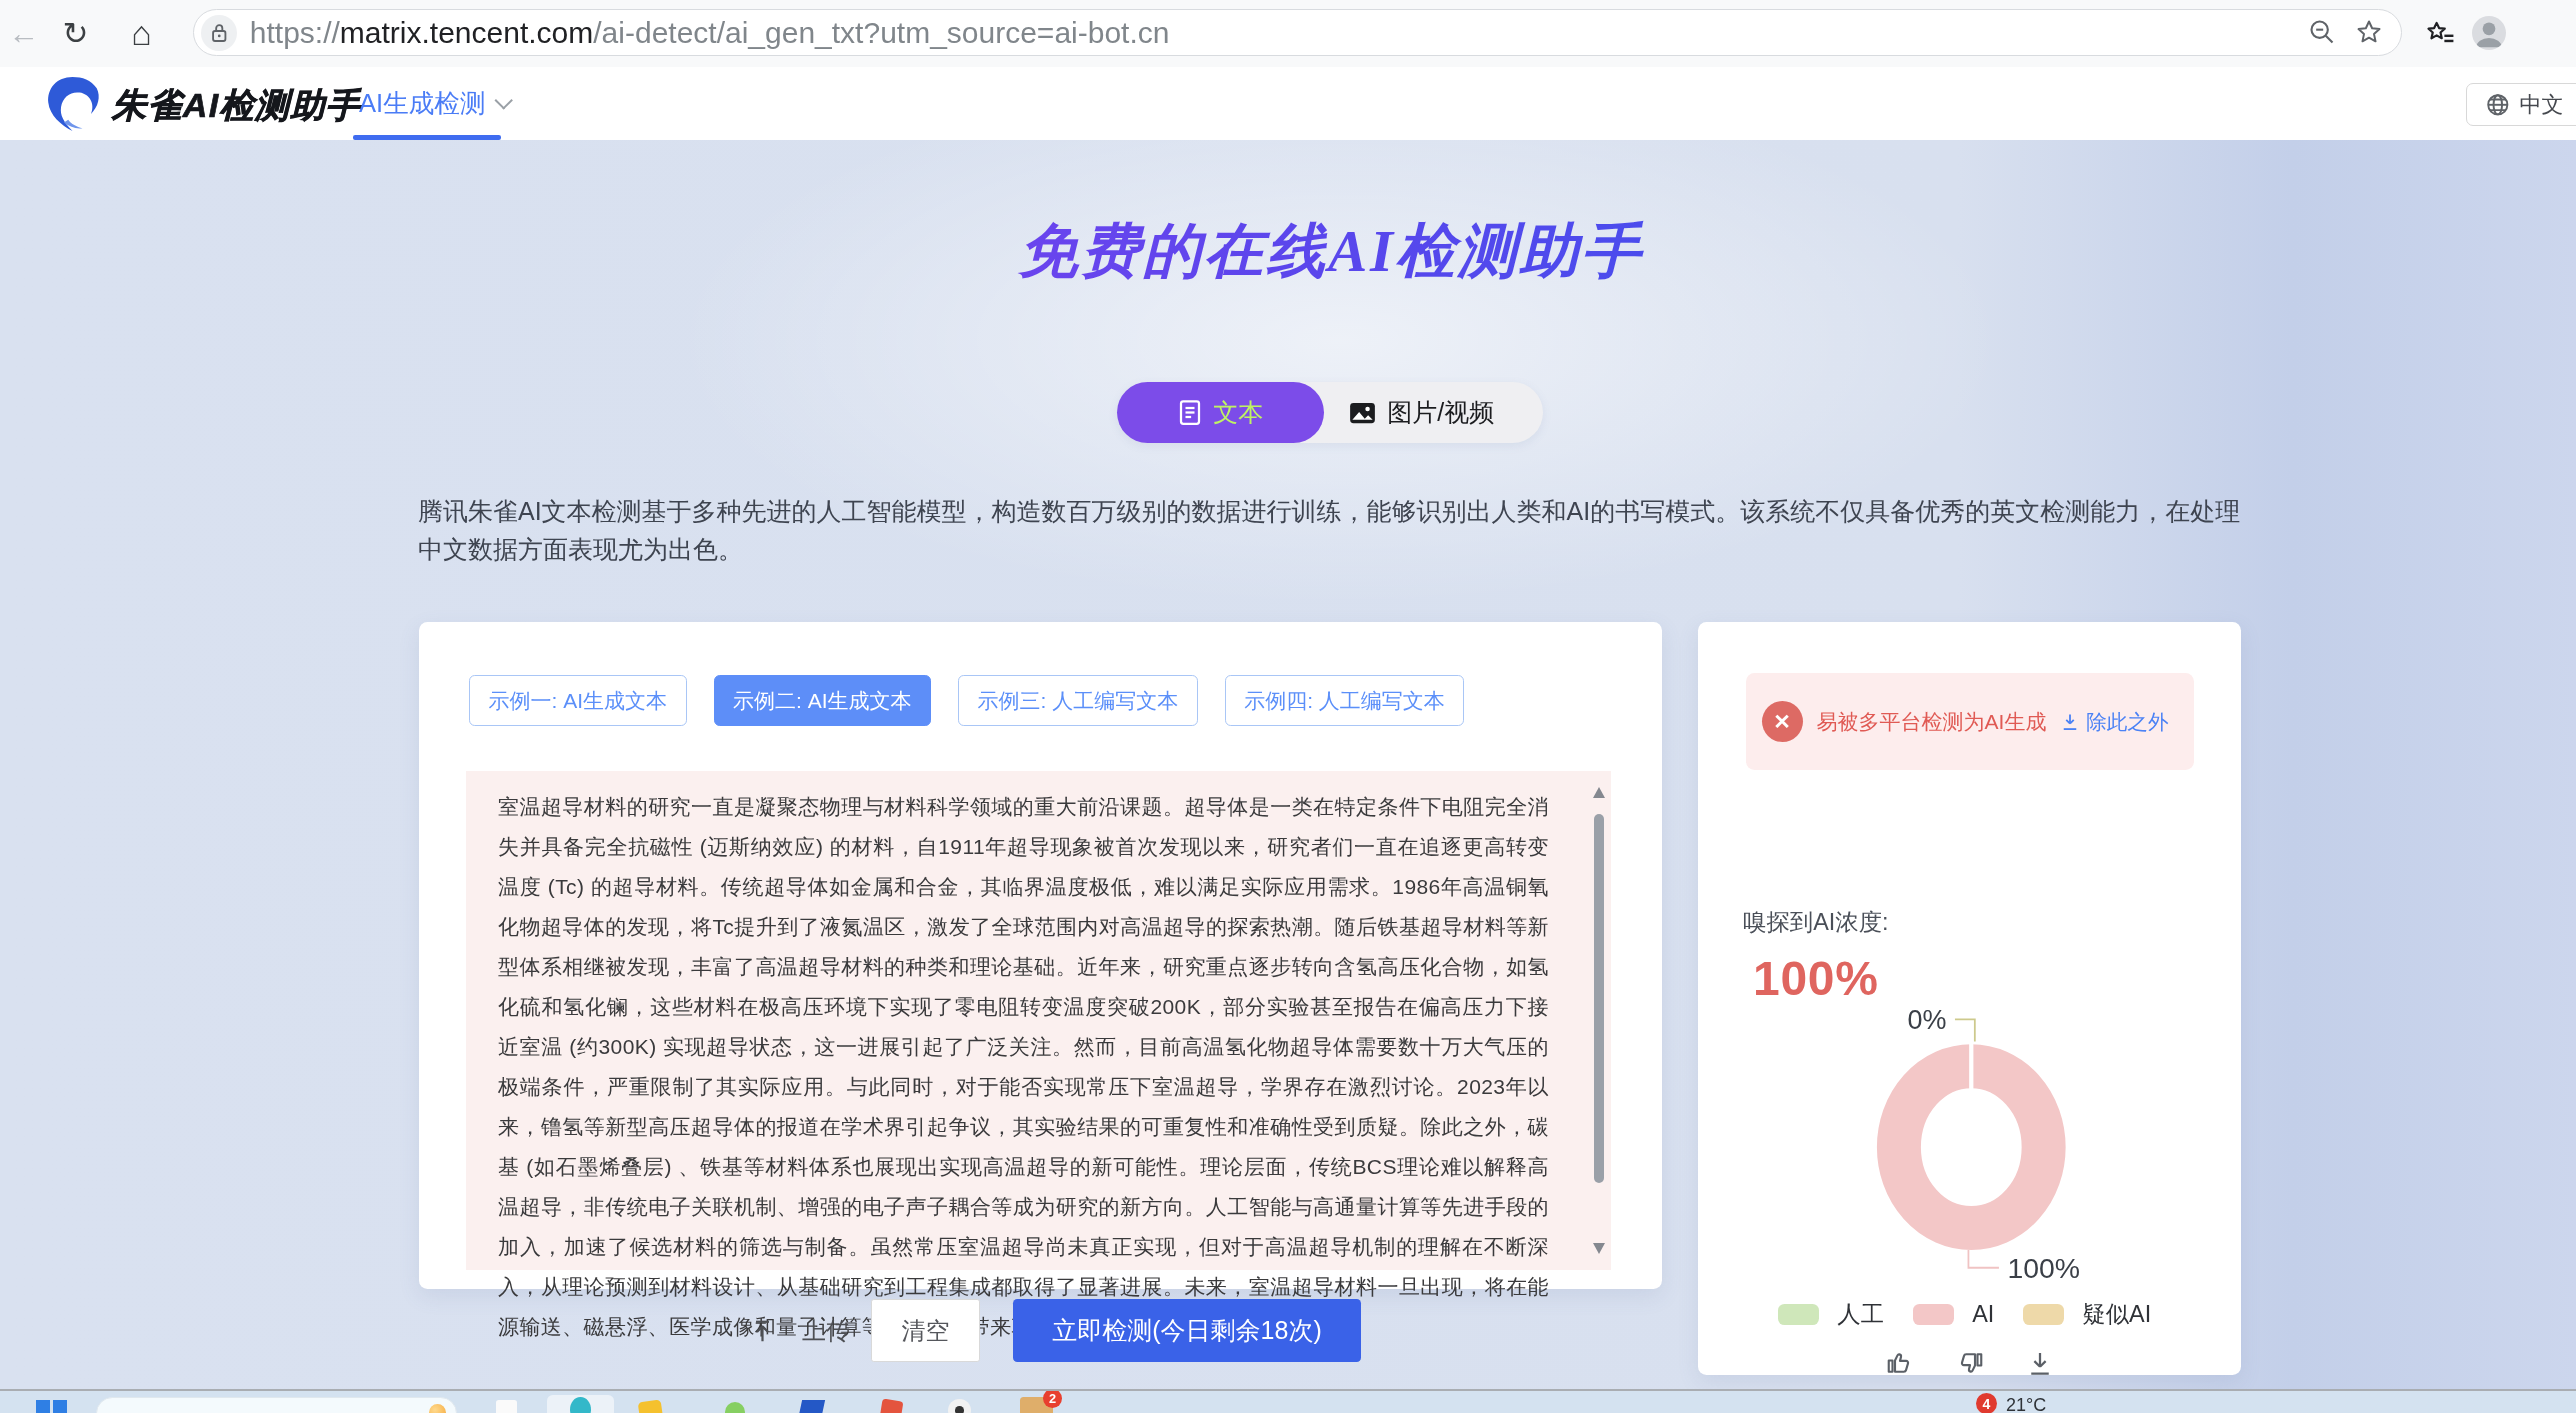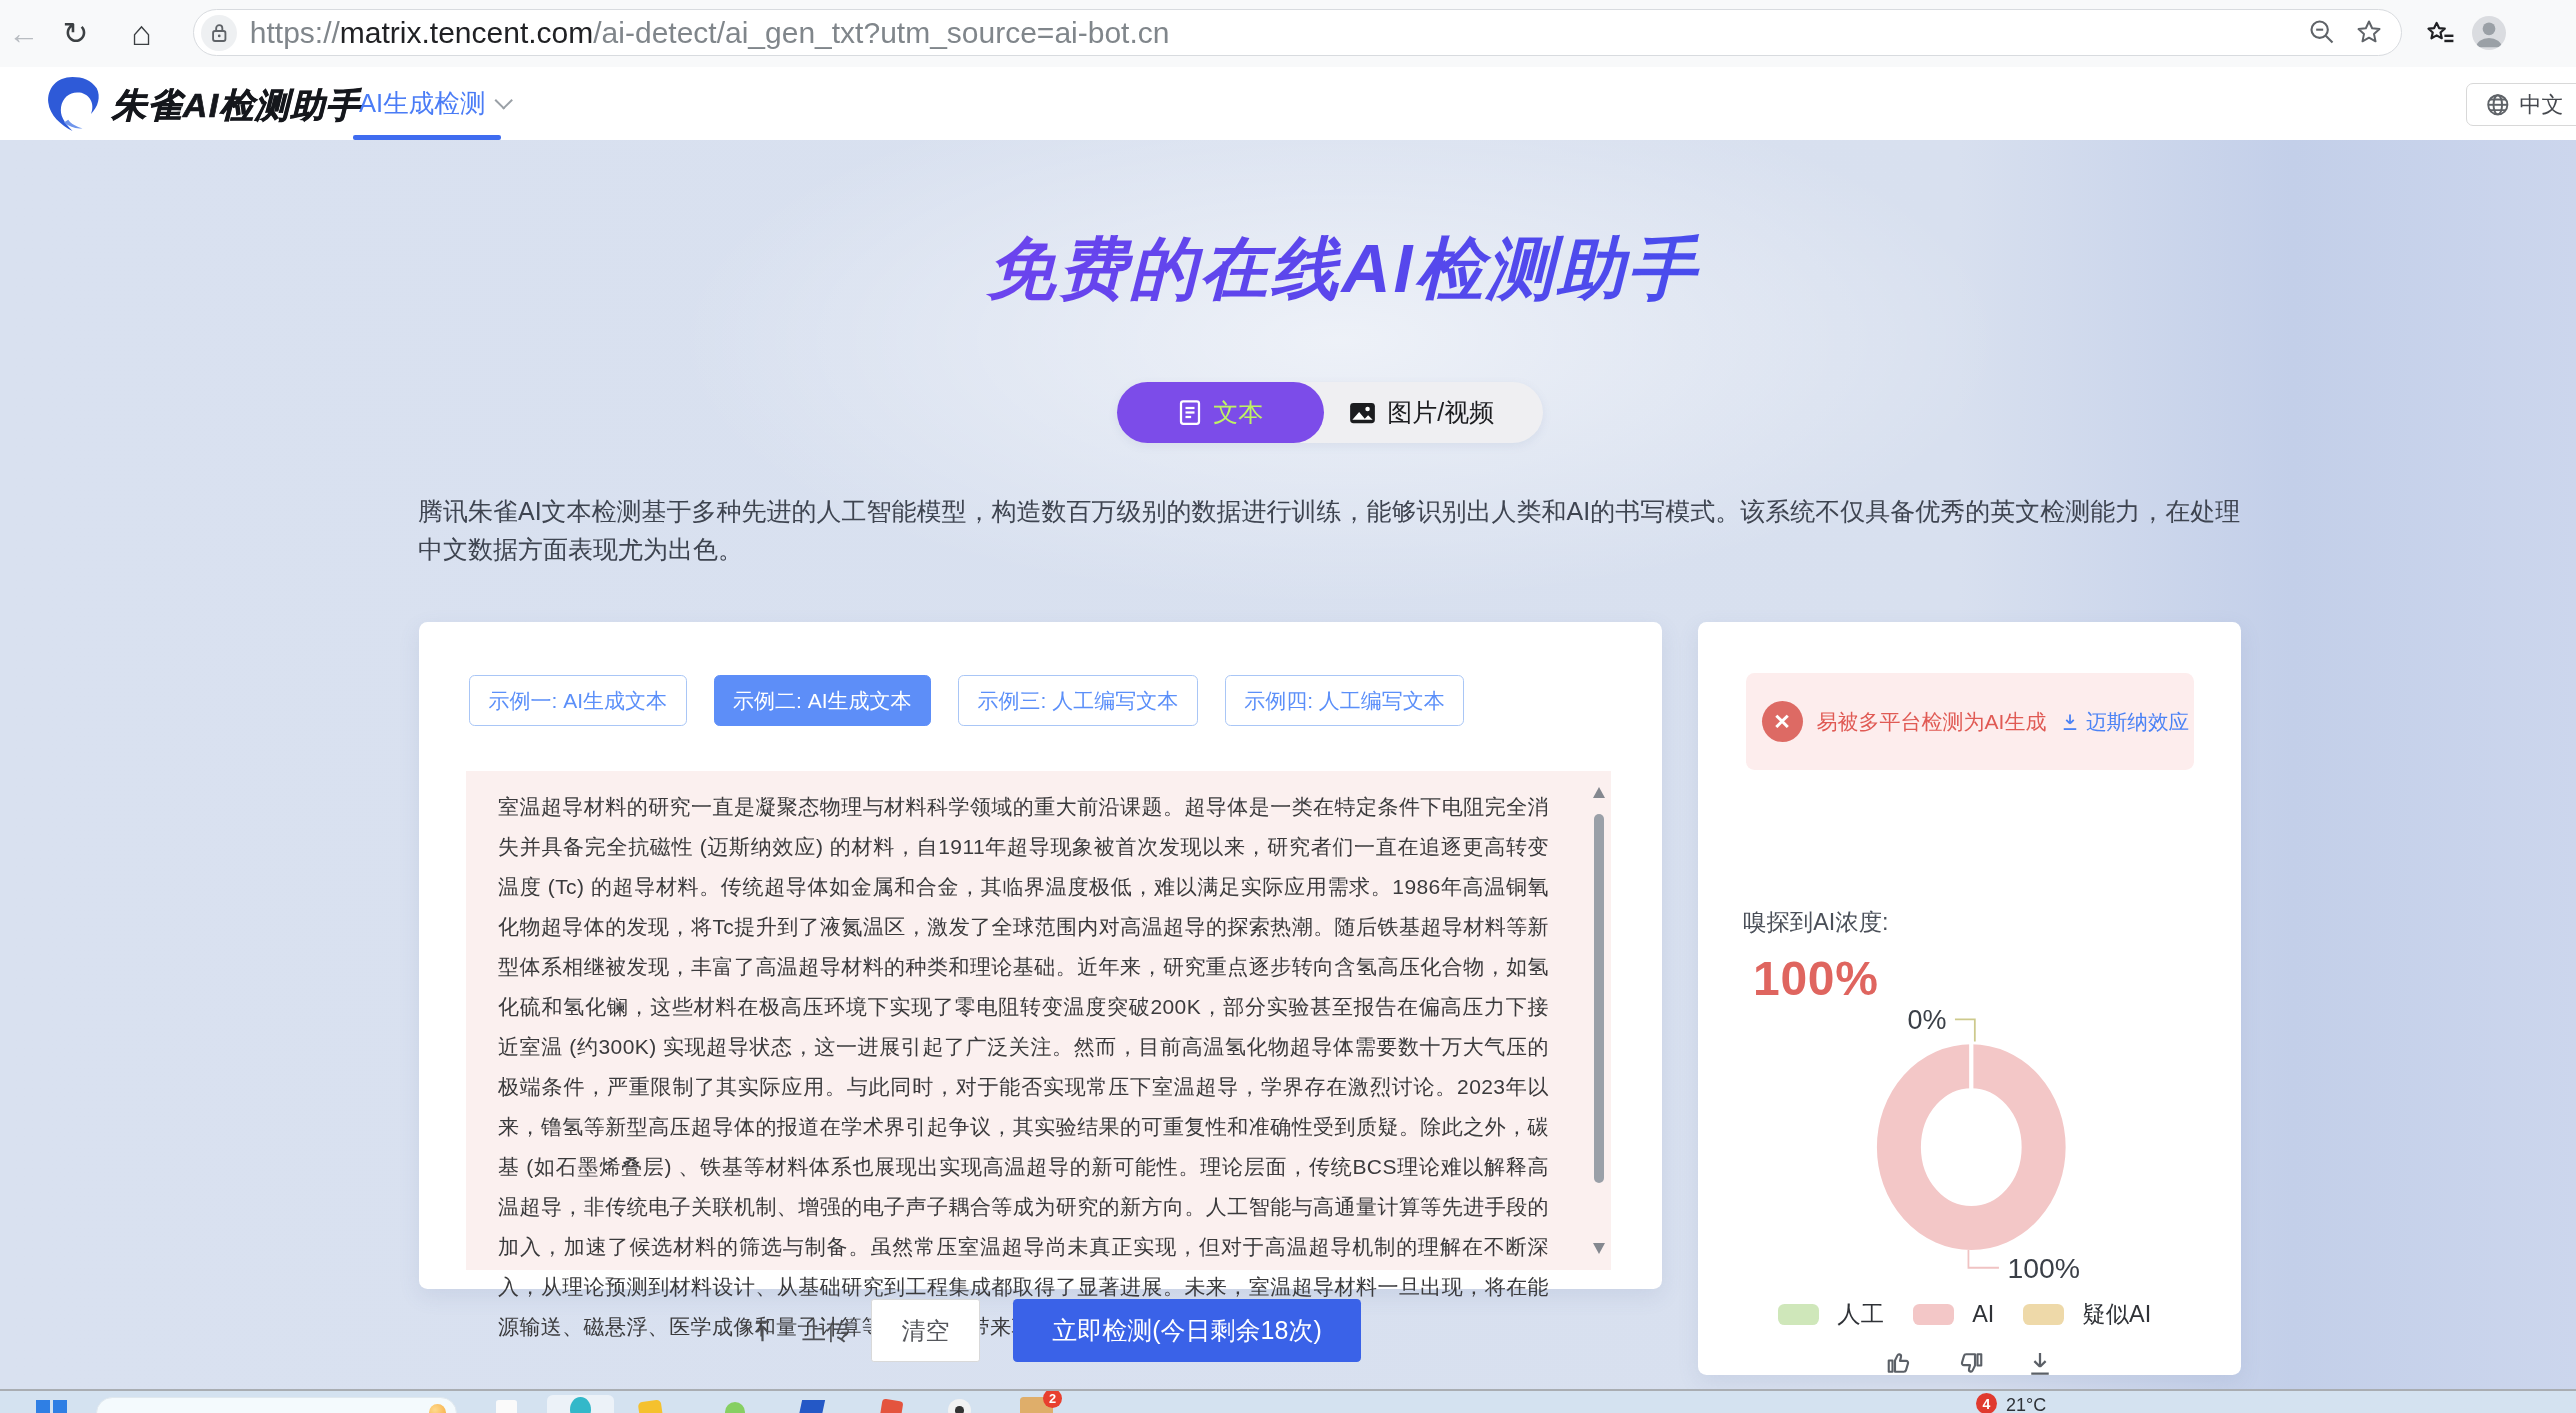--- a/index.html
+++ b/index.html
@@ -25,24 +25,24 @@
   .nav-item{position:absolute;left:359px;top:0;height:73px;display:flex;align-items:center;gap:11.4px;font-size:25.6px;color:#4a7cf6;cursor:pointer;}
   .chev{width:11.4px;height:11.4px;border-right:2.1px solid #9aa0a6;border-bottom:2.1px solid #9aa0a6;transform:rotate(45deg);margin-top:-5.7px;}
   .nav-underline{position:absolute;left:353px;bottom:0;width:148px;height:5px;background:#3f6cf0;border-radius:2.1px;}
   .lang-pill{position:absolute;right:-7px;top:16.3px;height:41px;border:1.4px solid #d8d8d8;border-radius:7px;background:#fff;display:flex;align-items:center;gap:8.5px;padding:0 18.5px;font-size:22px;color:#45484e;}
 
   
   .main-bg{position:absolute;left:0;top:140px;width:2576px;height:1249px;
     background:
       radial-gradient(ellipse 924px 369px at 52% 16%, rgba(255,255,255,.55), rgba(255,255,255,0) 72%),
       linear-gradient(90deg,#d9e1f0 0%,#d8e0ef 76%,#c3cfe9 89%,#ccd6ed 100%);}
-  .hero-title{position:absolute;left:418px;top:70px;width:1822px;margin:14px;text-align:center;
-    font-size:68px;font-weight:900;font-style:italic;letter-spacing:2.8px;
+  .hero-title{position:absolute;left:418px;top:70px;width:1822px;margin:2px;text-align:center;
+    font-size:59px;font-weight:900;font-style:italic;letter-spacing:2.8px;
     background:linear-gradient(92deg,#8a3ff2 0%,#5b46ec 48%,#2f55ee 100%);
-    -webkit-background-clip:text;background-clip:text;color:transparent;}
+    -webkit-background-clip:text;background-clip:text;color:transparent;font-family:Liberation Serif, serif;}
   .mode-tabs{position:absolute;left:1117px;top:242px;width:426px;height:61px;background:#efeff2;border-radius:31px;box-shadow:0 2.8px 10px rgba(90,110,160,.10);}
   .tab{position:absolute;top:0;height:61px;display:flex;align-items:center;justify-content:center;gap:11.4px;font-size:25px;cursor:pointer;}
   .tab-text{left:0;width:207px;background:#7c4ce9;border-radius:31px;color:#bef264;}
   .tab-media{left:195px;width:219px;color:#1b1c1f;justify-content:center;}
   .hero-desc{position:absolute;left:418px;top:352px;width:1836px;margin:0;font-size:25px;line-height:38px;color:#3e4450;}
 
   .card{position:absolute;background:#fff;border-radius:8.5px;box-shadow:0 7px 21px rgba(90,110,160,.12);}
   .left-card{left:419px;top:482px;width:1243px;height:667px;}
   .right-card{left:1698px;top:482px;width:543px;height:753px;}
 
@@ -226,21 +226,21 @@
 
   <div class="card right-card">
     <div class="alert">
       <span class="alert-x">✕</span>
       <span class="alert-text">易被多平台检测为AI生成</span>
       <span class="dl-link">
         <svg width="20" height="20" viewBox="0 0 24 24">
             <path d="M12 3v11m0 0l-4.5-4.5M12 14l4.5-4.5" fill="none" stroke="#4b82f5" stroke-width="2.2"></path>
             <line x1="4.5" y1="20.5" x2="19.5" y2="20.5" stroke="#4b82f5" stroke-width="2.2"></line>
           </svg>
-        <span>迈斯纳效应</span>
+        <span>除此之外</span>
       </span>
     </div>
 
     <div class="conc">
       <span class="conc-label">嗅探到AI浓度:</span>
       <span class="conc-val">100%</span>
     </div>
 
     <svg class="donut-svg" width="543" height="298" viewBox="0 0 765 420">
       <ellipse cx="385" cy="213" rx="102" ry="114" fill="none" stroke="#f3c7c7" stroke-width="62"></ellipse>

